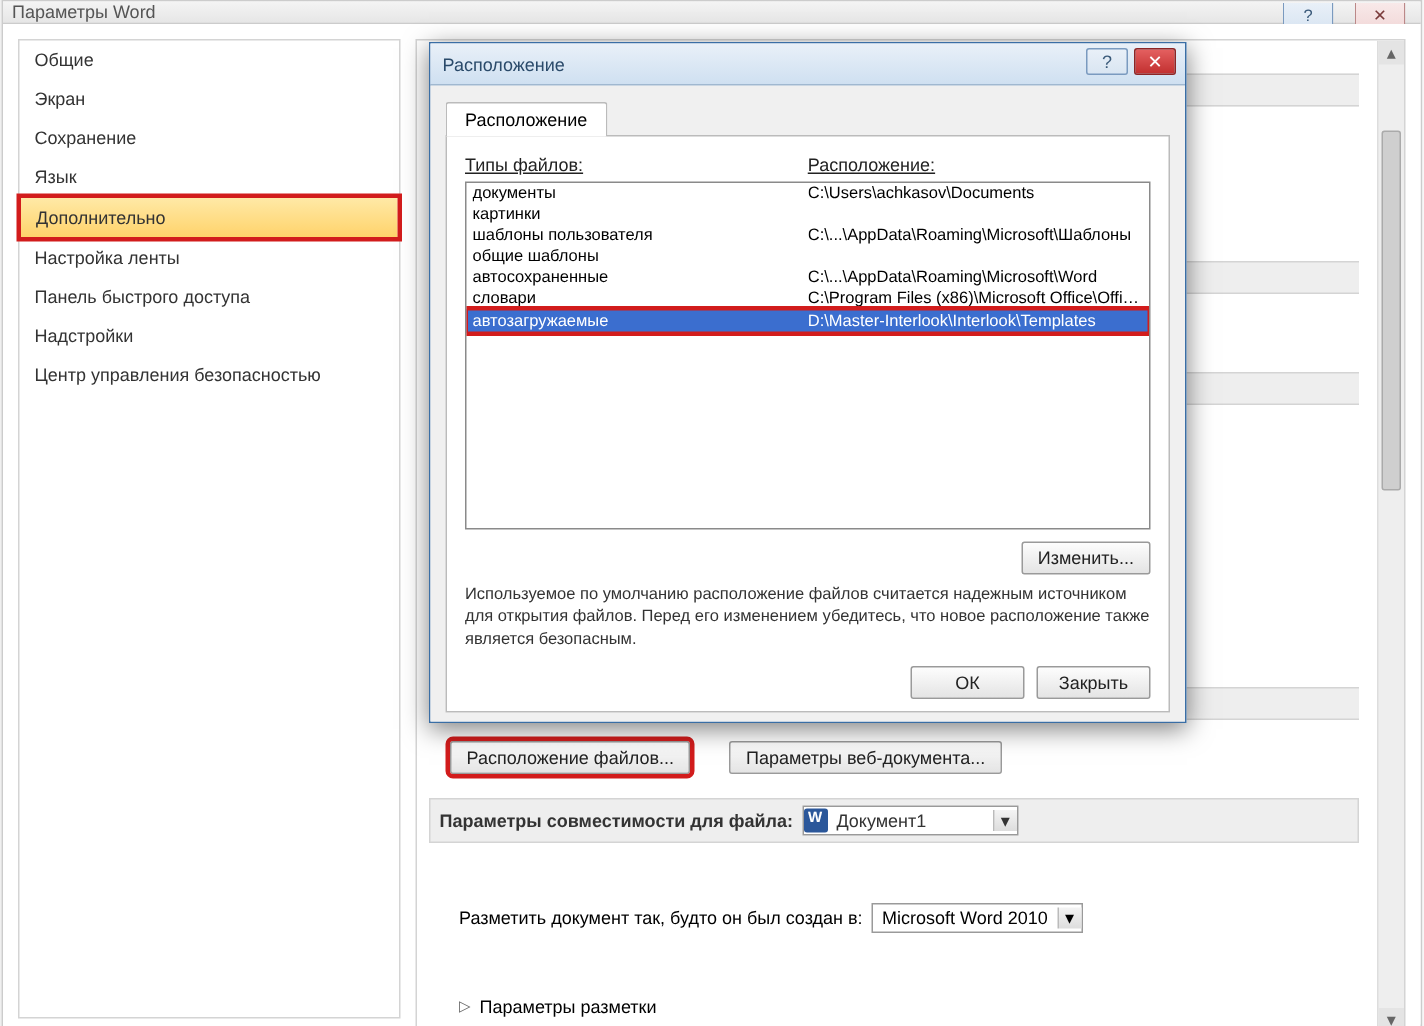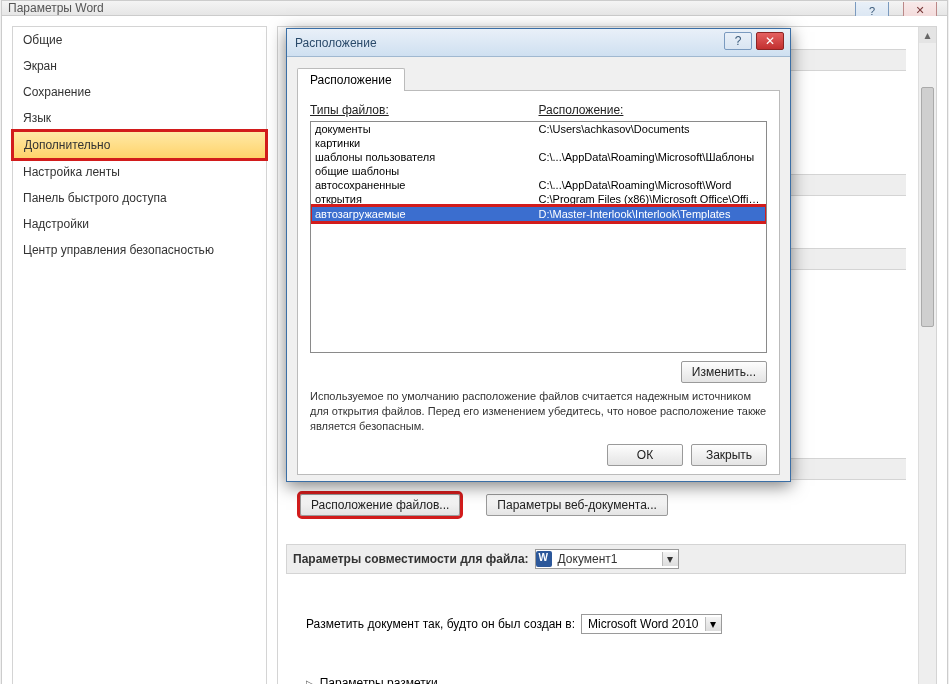--- a/index.html
+++ b/index.html
@@ -108,21 +108,21 @@
     padding:3px 10px;
     font-size:12px;
     color:#222;
     border-radius:2px;
     cursor:pointer;
     white-space:nowrap;
   }
   .btn.highlight { outline:3px solid #d21c1c; }
   .compat-row{
     background:#eee; border:1px solid #d4d4d4;
-    padding:4px 6px; margin-top:28px;
+    padding:4px 6px; margin-top:16px;
     display:flex; align-items:center; gap:6px;
     font-weight:bold; color:#333;
   }
   .combo {
     border:1px solid #9a9a9a; background:#fff;
     display:inline-flex; align-items:center;
     font-weight:normal;
   }
   .combo .val{ padding:2px 6px; min-width:110px;}
   .combo .cbtn{ width:16px; text-align:center; border-left:1px solid #bbb; background:linear-gradient(#f4f4f4,#ddd);}
@@ -349,21 +349,21 @@
           </div>
         <div class="lrow">
             <div>общие шаблоны</div>
             <div></div>
           </div>
         <div class="lrow">
             <div>автосохраненные</div>
             <div>C:\...\AppData\Roaming\Microsoft\Word</div>
           </div>
         <div class="lrow">
-            <div>открытия</div>
+            <div>словари</div>
             <div>C:\Program Files (x86)\Microsoft Office\Offic...</div>
           </div>
         <div class="lrow selected">
             <div>автозагружаемые</div>
             <div>D:\Master-Interlook\Interlook\Templates</div>
           </div>
       </div>
       <div class="modify-row">
         <span class="btn">Изменить...</span>
       </div>

